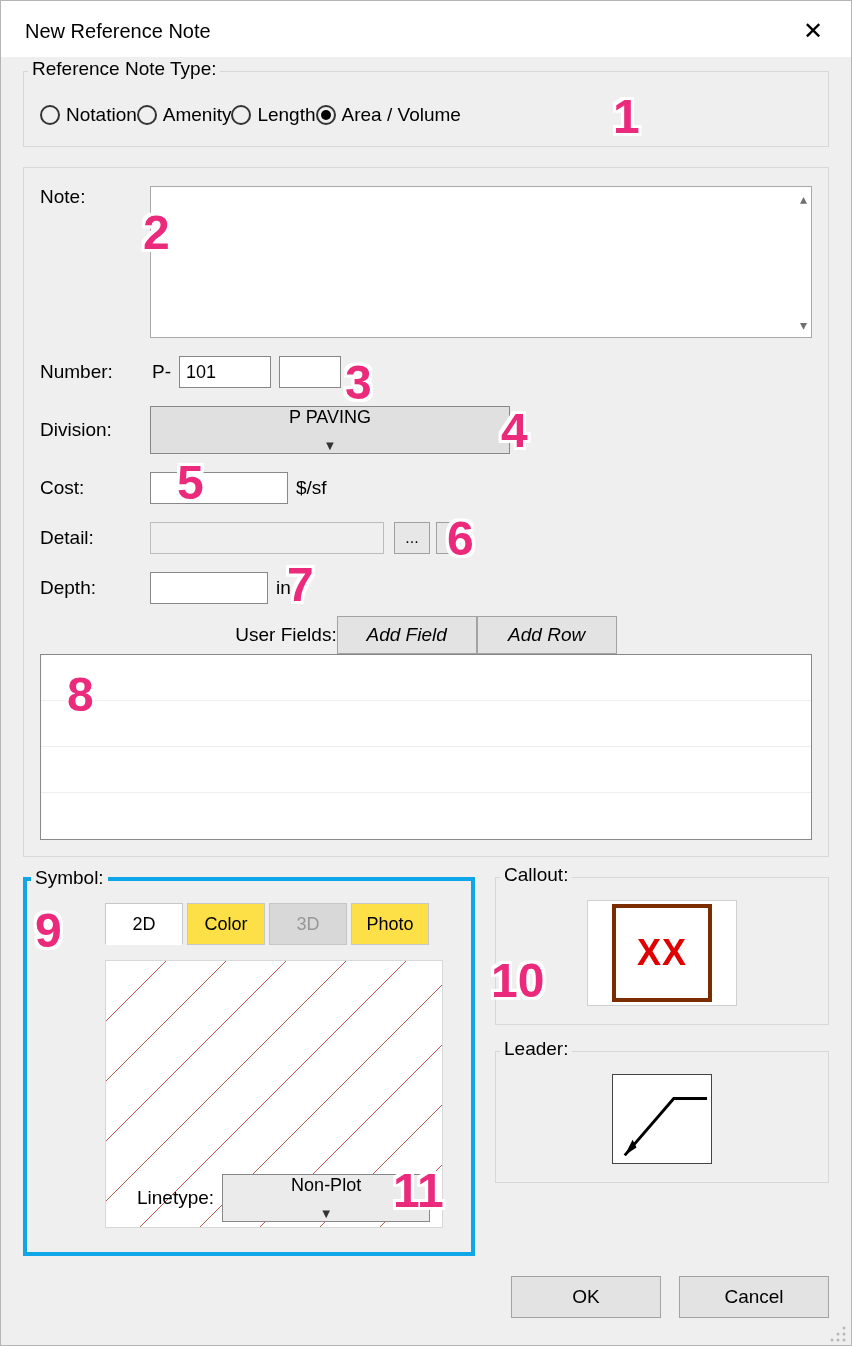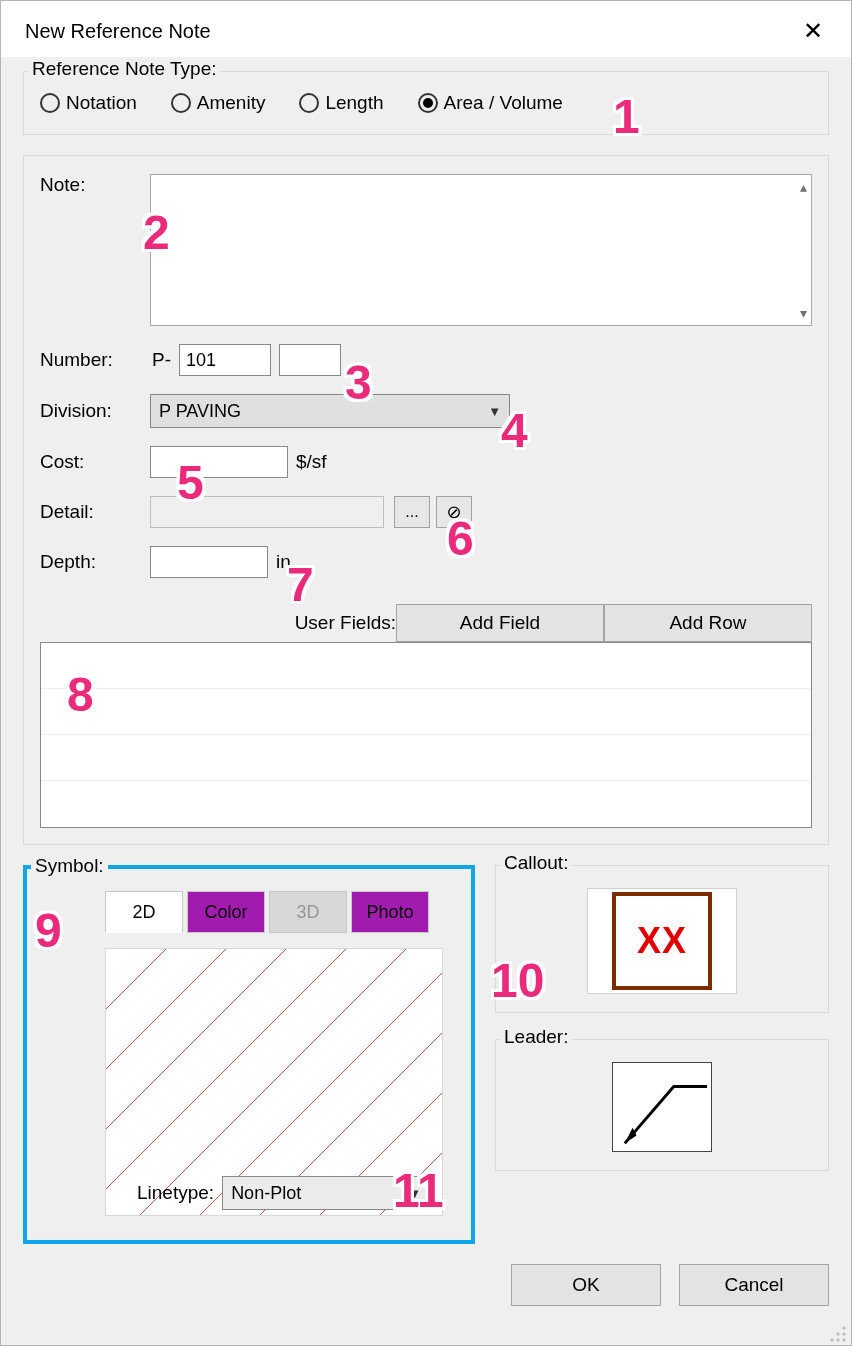--- a/index.html
+++ b/index.html
@@ -33,21 +33,21 @@
     margin-bottom: 20px;
     background:#efefef;
     position:relative;
   }
   .group-label {
     position:absolute; top:-14px; left:4px;
     background:#efefef; padding:0 4px;
     font-size:19px;
   }
   
-  .radio-row { display:flex; gap:34px; align-items:center; margin-top:0; }
+  .radio-row { display:flex; align-items:center; margin-top:12px; }
   .radio { display:flex; align-items:center; gap:6px; cursor:pointer; }
   .radio .dot {
     width:20px; height:20px; border:2px solid #333; border-radius:50%;
     display:flex; align-items:center; justify-content:center;
   }
   .radio.selected .dot::after {
     content:""; width:10px; height:10px; background:#000; border-radius:50%;
   }
   .row { display:flex; align-items:center; margin-bottom:18px; }
   .lbl { width:110px; flex-shrink:0; }
@@ -63,61 +63,61 @@
   .static-txt { padding:0 8px; }
   input.txt, input.txt-sm {
     border:1px solid #888; background:#fff; height:32px; font-size:18px;
     padding:2px 6px;
   }
   .txt-sm { width:92px; }
   .txt-sm2 { width:62px; }
   .txt-cost { width:138px; }
   .txt-depth { width:118px; }
   .select {
-    height:34px; border:1px solid #888; background:#e0e0e0;
+    height:48px; border:1px solid #888; background:#e0e0e0;
     display:flex; align-items:center; justify-content:space-between;
-    padding:0 8px; cursor:pointer; font-size:18px;
+    padding:0 8px; cursor:pointer; font-size:18px;flex-direction:column;
   }
   .select .caret { font-size:13px; color:#333; }
   .sel-div { width:360px; }
   .detail-box {
     width:234px; height:32px; background:#efefef; border:1px solid #bcbcbc;
   }
   .btn-sm {
     height:32px; width:36px; border:1px solid #a0a0a0; background:#e7e7e7;
     display:flex; align-items:center; justify-content:center; cursor:pointer;
     font-size:16px;
   }
   .btn {
     height:38px; border:1px solid #a3a3a3; background:#e3e3e3;
     display:flex; align-items:center; justify-content:center; cursor:pointer;
     font-size:19px;
   }
   
-  .uf-head { display:flex; align-items:center; justify-content:flex-end; margin-top:26px;}
+  .uf-head { display:flex; align-items:center; justify-content:center; margin-top:12px;}
   .uf-buttons { display:flex; }
-  .uf-buttons .btn { width:208px; }
+  .uf-buttons .btn { width:140px;font-style:italic; }
   .uf-grid {
     background:#fff;
     border:1px solid #888;
     height:186px;
     margin-top:0;
     position:relative;
   }
   .uf-grid .line { border-bottom:1px solid #eee; height:46px; }
   
   .bottom-row { display:flex; gap:20px; }
   .symbol-box, .right-col { }
   .symbol-box { border:4px solid #0ea5e9; padding:10px 25px 24px 14px; flex:1; position:relative;}
   .right-col { width:334px; display:flex; flex-direction:column; gap:26px; }
   .tabstrip { display:flex; gap:4px; margin-bottom:16px; margin-left:64px; }
   .tab {
     height:42px; width:78px; border:1px solid #c7c7c7;
     display:flex; align-items:center; justify-content:center; cursor:pointer;
-    font-size:18px; background:#a21caf;
+    font-size:18px; background:#fde047;
   }
   .tab.active { background:#fff; border-bottom-color:#fff; z-index:2; }
   .tab.disabled { color:#989898; background:#d8d8d8; }
   .swatch {
     width:338px; height:268px; background:#fff; border:1px solid #d8d8d8;
     margin-left:64px; margin-top:-1px; position:relative; z-index:1;
     overflow:hidden;
   }
   .linetype-row {
     position:absolute; left:110px; bottom:30px;

